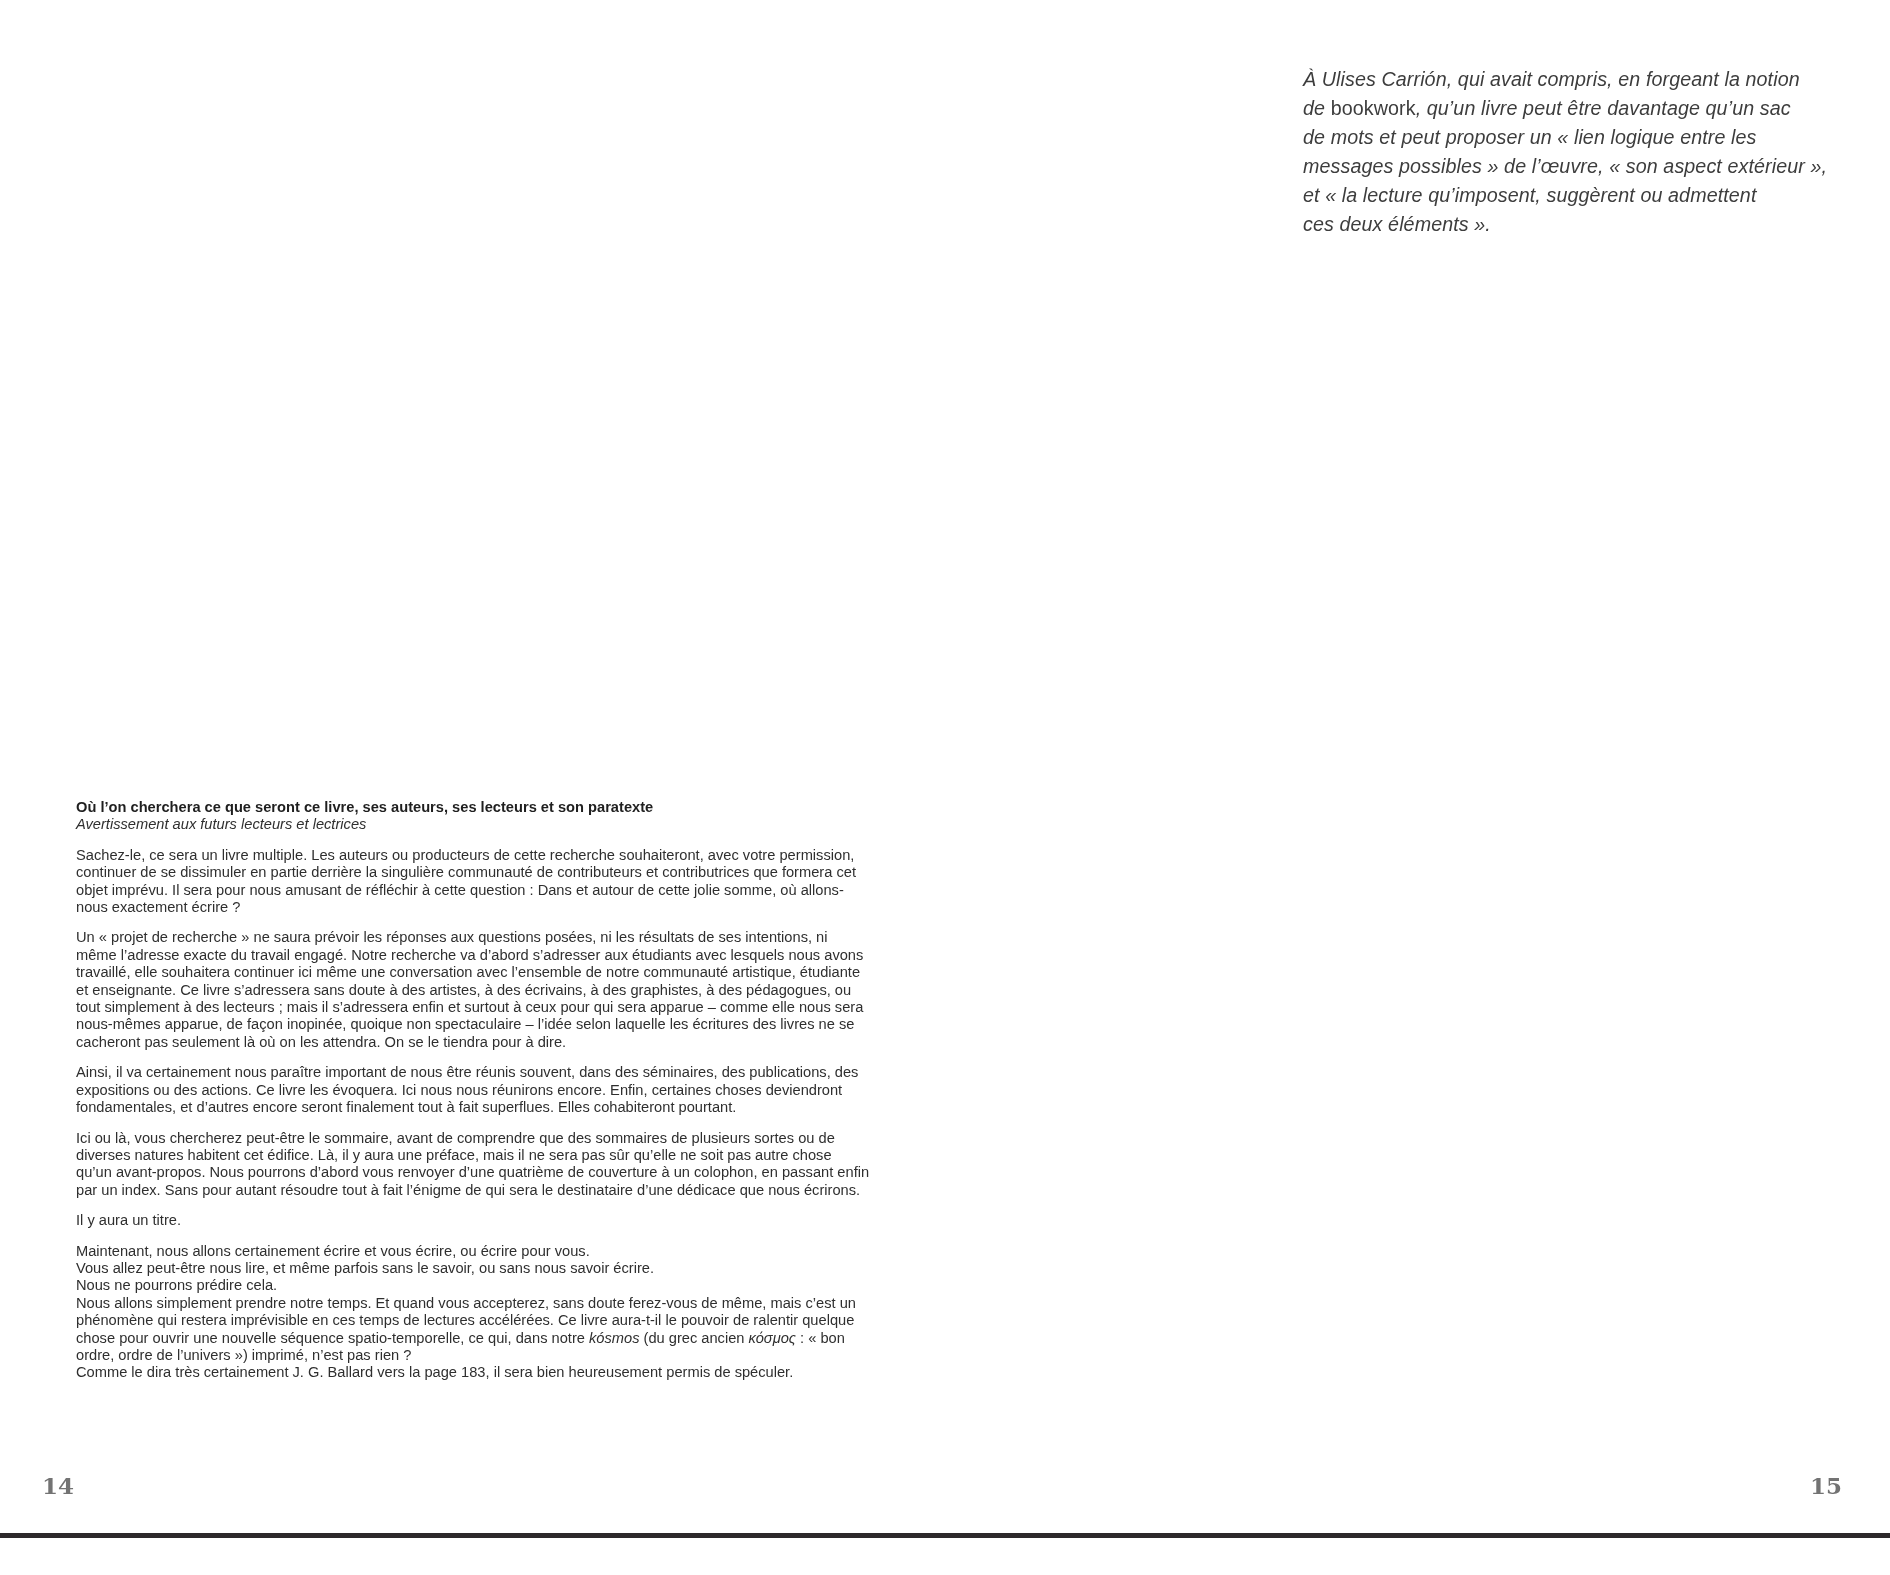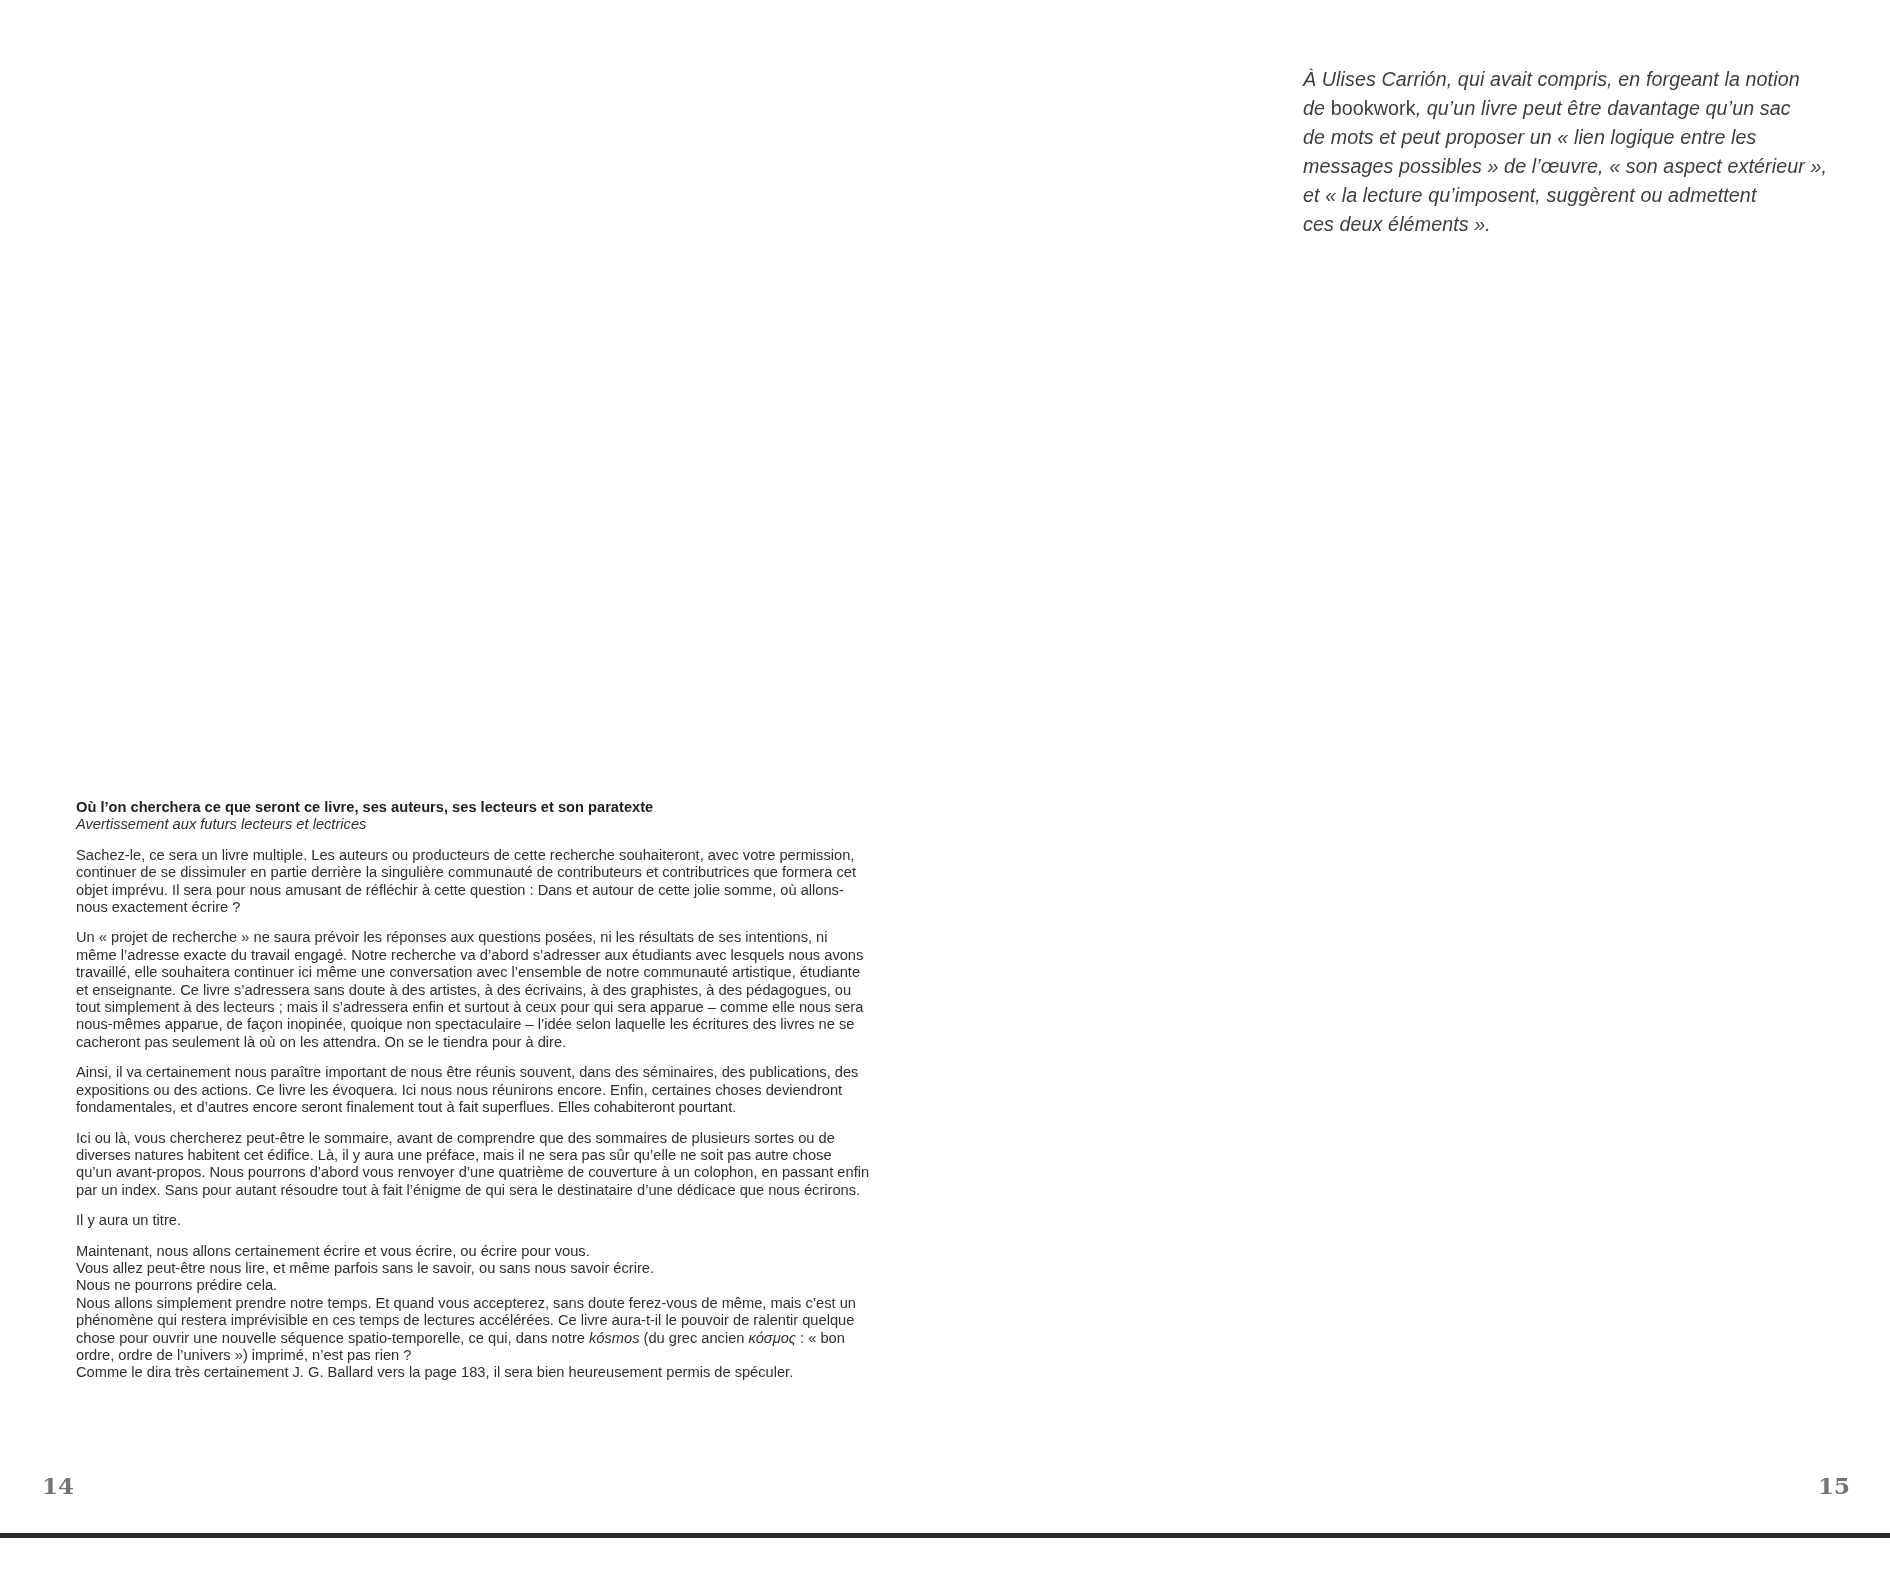--- a/index.html
+++ b/index.html
@@ -40,21 +40,21 @@
   .body-col i { font-style: italic; }
 
   
   .pageno {
     position: absolute; top: 1472px;
     font-family: "DejaVu Serif", serif;
     font-weight: bold; font-size: 23px;
     color: #737373;
   }
   .pageno.pn-left  { left: 42px; }
-  .pageno.pn-right { right: 40px; text-align: right; }
+  .pageno.pn-right { right: 48px; text-align: right; }
 
   
   .footer-rule {
     position: absolute; left: 0; top: 1533px;
     width: 1890px; height: 5px;
     background: #2d292b;
   }
 </style>
 </head>
 <body>

